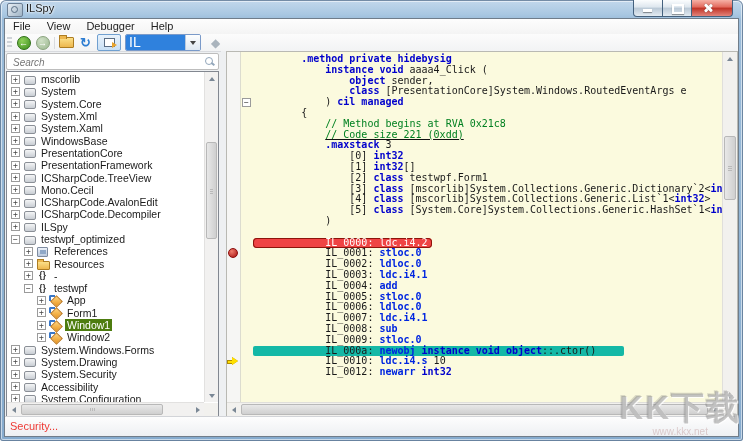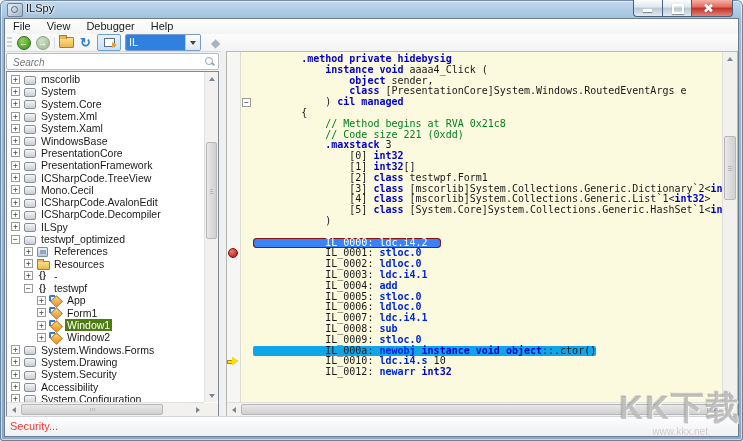--- a/index.html
+++ b/index.html
@@ -38,21 +38,21 @@
   .circ.back{background:radial-gradient(circle at 35% 30%,#8ed058,#3c8e1e);border:1px solid #2c6e14;}
   .circ.fwd{background:radial-gradient(circle at 35% 30%,#cfe0c6,#9cb890);border:1px solid #8aa37e;}
   .tsep{width:1px;height:12px;background:#d9dbdf;margin:0 2px;}
   .folder-ic{position:relative;width:13px;height:9px;background:linear-gradient(#fbe089,#edb74e);border:1px solid #ad7d22;border-radius:1px;}
   .folder-ic::before{content:"";position:absolute;left:-1px;top:-3px;width:6px;height:3px;background:#edb74e;border:1px solid #ad7d22;border-bottom:none;border-radius:1px 1px 0 0;}
   .refresh-ic{color:#2d7dd2;font-size:13px;font-weight:bold;line-height:13px;}
   .attach-btn{width:22px;height:15px;border:1px solid #70a0d0;border-radius:2px;background:linear-gradient(#e8f2fb,#c9e0f5);display:flex;align-items:center;justify-content:center;margin:0 2px;position:relative;}
   .attach-win{width:9px;height:7px;border:1px solid #5a6d84;background:#fff;}
   .attach-arrow{position:absolute;right:3px;bottom:2px;width:0;height:0;border-left:5px solid #e9a42c;border-top:3px solid transparent;border-bottom:3px solid transparent;}
   .combo{width:74px;height:15px;border:1px solid #7a9ac9;border-radius:2px;display:flex;margin:0 2px;overflow:hidden;background:#fff;}
-  .combo-val{flex:1;background:#2f81dd;color:#fff;font-size:11px;line-height:14px;padding-left:3px;}
+  .combo-val{flex:1;background:#2f81dd;color:#fff;font-size:14px;line-height:14px;padding-left:3px;}
   .combo-btn{width:14px;background:linear-gradient(#fdfefe,#dfe8f2);border-left:1px solid #b9c9dd;display:flex;align-items:center;justify-content:center;}
   .combo-btn::after{content:"";width:0;height:0;border-top:4px solid #444;border-left:3.5px solid transparent;border-right:3.5px solid transparent;}
   .diamond-ic{color:#aab4bd;font-size:12px;margin-left:8px;}
   
   .main{position:absolute;left:0;right:0;top:32px;bottom:19px;}
   
   .left-panel{position:absolute;left:0;top:0;width:216px;bottom:0;}
   .searchbox{position:absolute;left:1px;right:2px;top:2px;height:15px;border:1px solid #bdbdbd;border-radius:2px;background:#fff;}
   .searchbox input{position:absolute;left:4px;top:1px;width:170px;height:12px;border:none;outline:none;font-style:italic;font-size:10px;color:#9a9a9a;font-family:"Liberation Sans",sans-serif;background:transparent;}
   .mag{position:absolute;right:5px;top:3px;width:6px;height:6px;border:1.5px solid #93a7bb;border-radius:50%;}
@@ -92,22 +92,22 @@
   .fold-margin{position:absolute;left:14px;top:0;width:12px;bottom:13px;background:#fbfade;}
   .code-area{position:absolute;left:26px;top:0;right:15px;bottom:13px;overflow:hidden;
     font-family:"DejaVu Sans Mono",monospace;font-size:10px;color:#111;padding-top:2px;}
   .cl{height:10.8px;line-height:10.8px;white-space:pre;}
   .seg.k{color:#0000cc;font-weight:bold;}
   .seg.o{color:#0026e0;font-weight:bold;}
   .seg.c{color:#008020;}
   .seg.p{color:#191919;}
   .seg.w{color:#ffffff;}
   .hlwrap{display:inline-block;height:10.8px;}
-  .hl-red{background:#3b82f6;border-radius:4px;padding-right:13px;box-shadow:0 0 0 1px #8d140b inset;}
-  .hl-yellow{background:#0ea5e9;padding-right:0;border-radius:2px;}
+  .hl-red{background:#ef4444;border-radius:4px;padding-right:4px;box-shadow:0 0 0 1px #8d140b inset;}
+  .hl-yellow{background:#14b8a6;padding-right:28px;border-radius:2px;}
   .fold-box{position:absolute;left:1px;width:9px;height:9px;box-sizing:border-box;border:1px solid #9b9b9b;background:#fff;font-size:8px;line-height:7px;text-align:center;color:#444;font-family:"DejaVu Sans Mono",monospace;}
   .bp-dot{position:absolute;left:1px;width:10px;height:10px;border-radius:50%;background:radial-gradient(circle at 35% 30%,#ef7d6d,#a80f0f);border:1px solid #8a0c0c;box-sizing:border-box;}
   .cur-arrow{position:absolute;left:0px;width:12px;height:9px;}
   .cur-arrow .tail{position:absolute;left:0;top:2.5px;width:5px;height:4px;background:#ffdf00;border:1px solid #b08c00;border-right:none;box-sizing:border-box;}
   .cur-arrow .head{position:absolute;left:5px;top:0;width:0;height:0;border-left:6px solid #ffdf00;border-top:4.5px solid transparent;border-bottom:4.5px solid transparent;filter:drop-shadow(0 0 .5px #b08c00);}
   .code-vsb{position:absolute;top:0;right:0;width:14px;bottom:13px;background:#f2f1ee;border-left:1px solid #e0dfdb;}
   .code-hsb{position:absolute;left:0;right:15px;bottom:0;height:13px;background:#f2f1ee;border-top:1px solid #e0dfdb;}
   .sb-corner{position:absolute;right:0;bottom:0;width:15px;height:13px;background:#f2f1ee;}
   
   .statusbar{position:absolute;left:0;right:0;bottom:0;height:19px;background:linear-gradient(#fdfdfd,#eef0f3);border-top:1px solid #d2d4d8;}
@@ -379,21 +379,21 @@
               <div class="fold-box" style="top: 46.2px;">−</div>
             </div>
           <div class="code-area">
               <div class="cl"><span class="hlwrap" style="padding-left: 8ch;"><span class="seg k">.method private hidebysig </span></span></div>
               <div class="cl"><span class="hlwrap" style="padding-left: 12ch;"><span class="seg k">instance void</span><span class="seg p"> aaaa4_Click (</span></span></div>
               <div class="cl"><span class="hlwrap" style="padding-left: 16ch;"><span class="seg k">object</span><span class="seg p"> sender,</span></span></div>
               <div class="cl"><span class="hlwrap" style="padding-left: 16ch;"><span class="seg k">class</span><span class="seg p"> [PresentationCore]System.Windows.RoutedEventArgs e</span></span></div>
               <div class="cl"><span class="hlwrap" style="padding-left: 12ch;"><span class="seg p">) </span><span class="seg k">cil managed</span></span></div>
               <div class="cl"><span class="hlwrap" style="padding-left: 8ch;"><span class="seg p">{</span></span></div>
               <div class="cl"><span class="hlwrap" style="padding-left: 12ch;"><span class="seg c">// Method begins at RVA 0x21c8</span></span></div>
-              <div class="cl"><span class="hlwrap" style="padding-left: 12ch;"><span class="seg c">// Code size 221 (0xdd)</span></span></div>
+              <div class="cl"><span class="hlwrap" style="padding-left: 12ch; text-decoration: underline;"><span class="seg c">// Code size 221 (0xdd)</span></span></div>
               <div class="cl"><span class="hlwrap" style="padding-left: 12ch;"><span class="seg k">.maxstack</span><span class="seg p"> 3</span></span></div>
               <div class="cl"><span class="hlwrap" style="padding-left: 16ch;"><span class="seg p">[0] </span><span class="seg k">int32</span></span></div>
               <div class="cl"><span class="hlwrap" style="padding-left: 16ch;"><span class="seg p">[1] </span><span class="seg k">int32</span><span class="seg p">[]</span></span></div>
               <div class="cl"><span class="hlwrap" style="padding-left: 16ch;"><span class="seg p">[2] </span><span class="seg k">class</span><span class="seg p"> testwpf.Form1</span></span></div>
               <div class="cl"><span class="hlwrap" style="padding-left: 16ch;"><span class="seg p">[3] </span><span class="seg k">class</span><span class="seg p"> [mscorlib]System.Collections.Generic.Dictionary`2&lt;</span><span class="seg k">int32</span></span></div>
               <div class="cl"><span class="hlwrap" style="padding-left: 16ch;"><span class="seg p">[4] </span><span class="seg k">class</span><span class="seg p"> [mscorlib]System.Collections.Generic.List`1&lt;</span><span class="seg k">int32</span><span class="seg p">&gt;</span></span></div>
               <div class="cl"><span class="hlwrap" style="padding-left: 16ch;"><span class="seg p">[5] </span><span class="seg k">class</span><span class="seg p"> [System.Core]System.Collections.Generic.HashSet`1&lt;</span><span class="seg k">int32</span></span></div>
               <div class="cl"><span class="hlwrap" style="padding-left: 12ch;"><span class="seg p">)</span></span></div>
               <div class="cl"><span class="hlwrap" style="padding-left: 0ch;">&nbsp;</span></div>
               <div class="cl"><span class="hlwrap hl-red" style="padding-left: 12ch;"><span class="seg w">IL_0000: ldc.i4.2</span></span></div>

